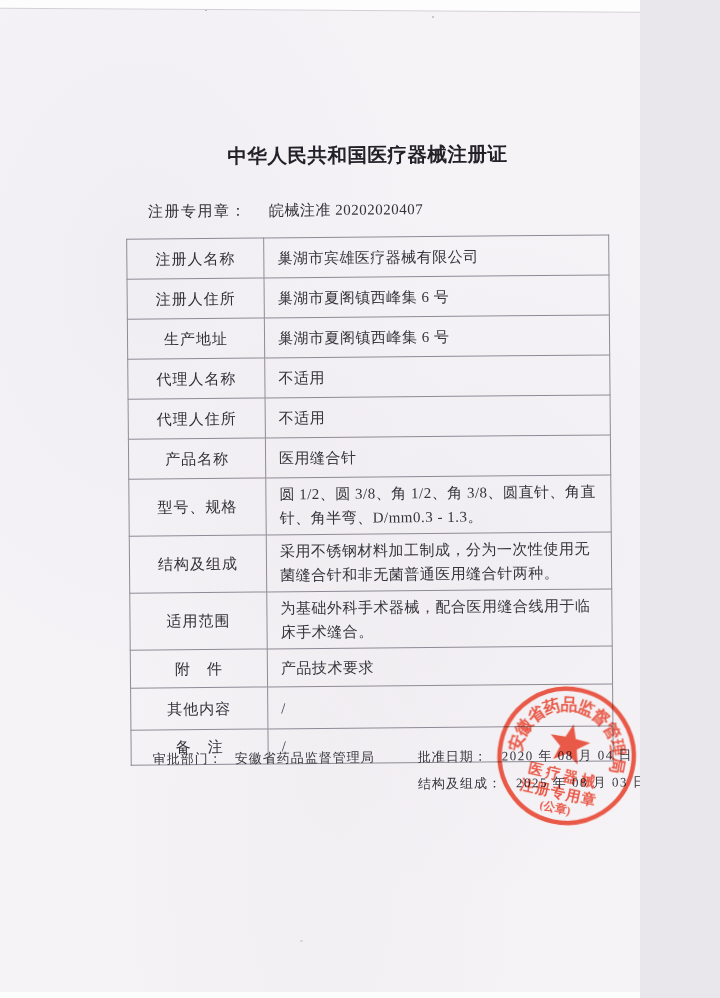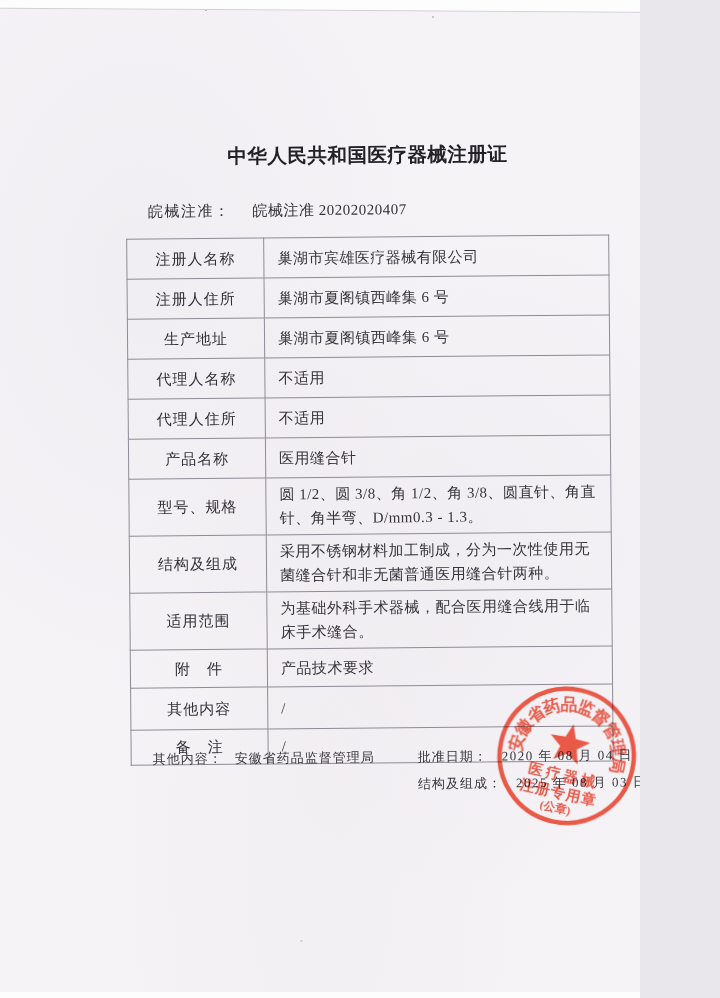--- a/index.html
+++ b/index.html
@@ -101,21 +101,21 @@
   <div class="speck s1"></div>
   <div class="speck s2"></div>
   <div class="speck s3"></div>
   <div class="speck s4"></div>
 
   <div class="content">
 
     <div class="doc-title">中华人民共和国医疗器械注册证</div>
 
     <div class="regline">
-      <span class="lab">皖械注准：</span>
+      <span class="lab">注册专用章：</span>
       <span class="val">皖械注准 20202020407</span>
     </div>
 
     <table class="cert">
       <tbody>
         <tr class="h40">
           <td class="lab">注册人名称</td>
           <td class="val">巢湖市宾雄医疗器械有限公司</td>
         </tr>
         <tr class="h40">
@@ -159,21 +159,21 @@
           <td class="val">/</td>
         </tr>
         <tr class="h35">
           <td class="lab">备　注</td>
           <td class="val">/</td>
         </tr>
       </tbody>
     </table>
 
     <div class="footer-line f-approval">
-      <span class="lab">其他内容：</span>
+      <span class="lab">审批部门：</span>
       <span class="val">安徽省药品监督管理局</span>
     </div>
     <div class="footer-line f-appdate">
       <span class="lab">批准日期：</span>
       <span class="val">2020 年 08 月 04 日</span>
     </div>
     <div class="footer-line f-validity">
       <span class="lab">结构及组成：</span>
       <span class="val">2025 年 08 月 03 日</span>
     </div>

